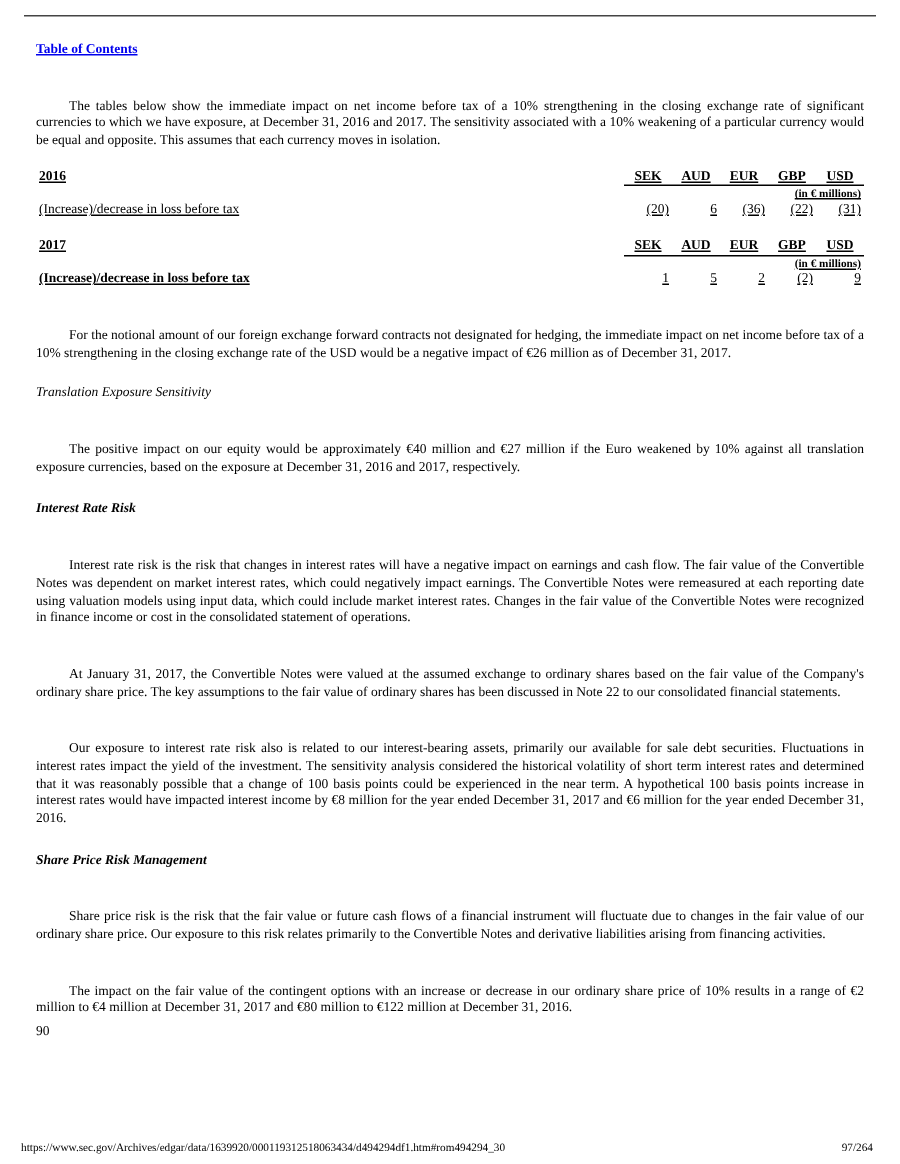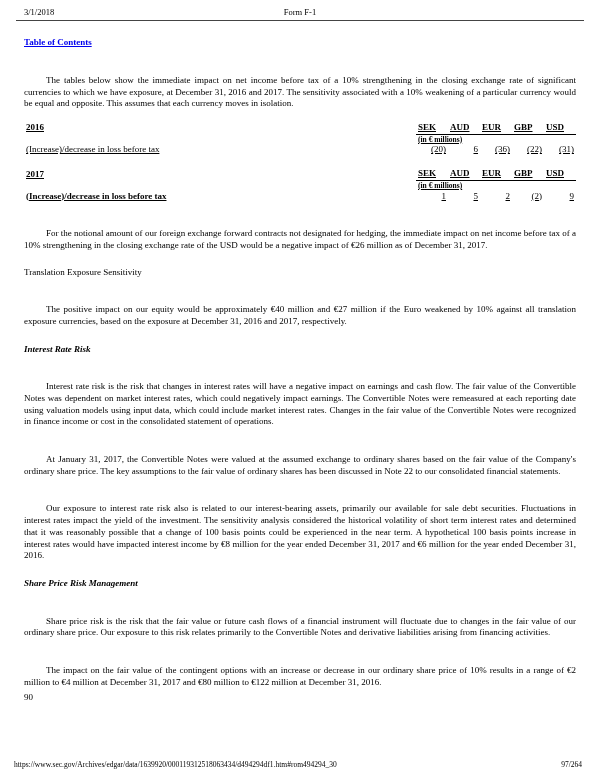--- a/index.html
+++ b/index.html
@@ -40,44 +40,45 @@
     text-decoration: underline;
     cursor: pointer;
   }
   p.body-para {
     margin: 26px 0 0 0;
     text-align: justify;
     text-indent: 22px;
   }
   .heading-italic {
     margin: 15px 0 16px 0;
+    font-style: italic;
   }
   .heading-bold-italic {
     margin: 16px 0 0 0;
     font-style: italic;
     font-weight: bold;
   }
   
   table.sens-table {
     width: 100%;
     border-collapse: collapse;
     font-size: 9px;
     margin-top: 12px;
   }
   table.sens-table td { padding: 0 2px; vertical-align: bottom; text-decoration: underline; }
   td.year-cell { font-weight: bold; text-align: left; }
   td.col-head {
     width: 32px;
     font-weight: bold;
-    text-align: left;
+    text-align: center;
     border-bottom: 1px solid #000;
     white-space: nowrap;
   }
   td.units-cell {
-    text-align: left;
+    text-align: right;
     font-size: 7.5px;
     font-weight: bold;
     padding-top: 1px;
     margin-top: 32px;
   }
   td.row-label { text-align: left; padding-top: 2px; }
   td.row-label.bold { font-weight: bold; }
   td.val-cell { text-align: right; padding-top: 2px; white-space: nowrap; }
   
   .page-num { text-align: left; margin-top: 4px; }
@@ -88,25 +89,20 @@
     display: flex;
     justify-content: space-between;
     font-size: 7.5px;
   }
 </style>
 </head>
 <body>
 
 <div class="page">
 
-  <div class="print-header">
-    <span class="ph-left">3/1/2018</span>
-    <span class="ph-center">Form F-1</span>
-    <span class="ph-right"></span>
-  </div>
   <hr class="header-rule">
 
   <div class="content">
 
     <span class="toc-link">Table of Contents</span>
 
     <p class="body-para">The tables below show the immediate impact on net income before tax of a 10% strengthening in the closing exchange rate of significant currencies to which we have exposure, at December 31, 2016 and 2017. The sensitivity associated with a 10% weakening of a particular currency would be equal and opposite. This assumes that each currency moves in isolation.</p>
 
     <table class="sens-table">
       <tbody>

